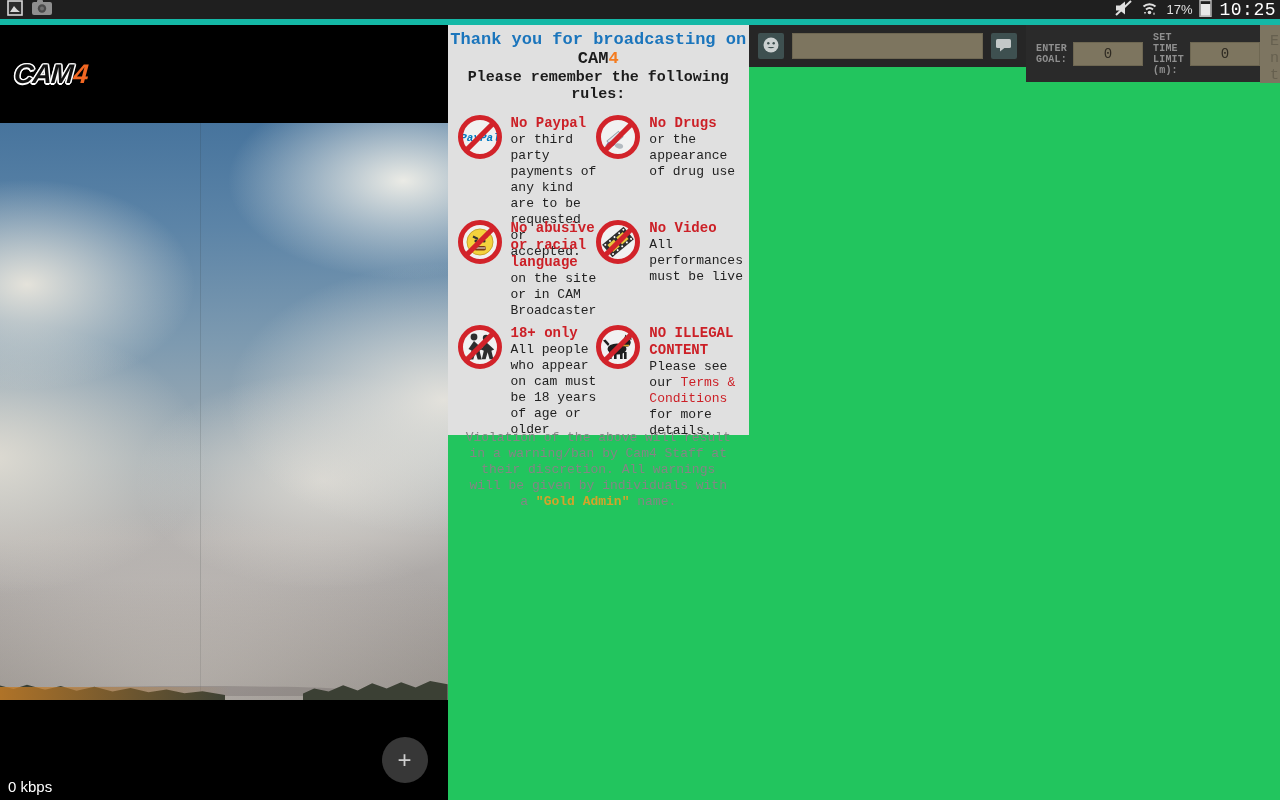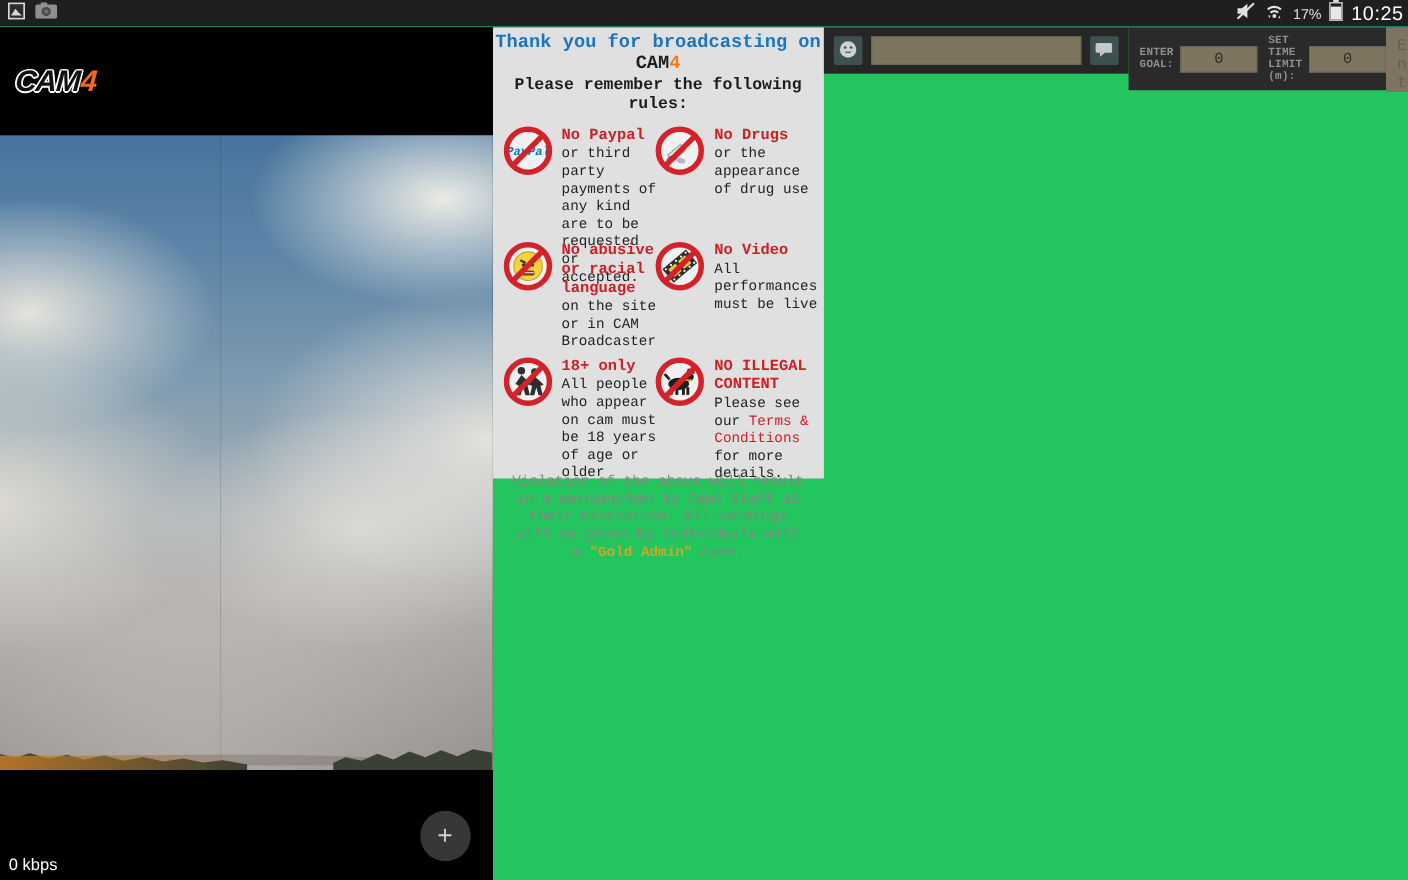--- a/index.html
+++ b/index.html
@@ -1,24 +1,24 @@
 <!DOCTYPE html>
 <html><head>
 <meta charset="utf-8">
 <style>
   html,body{margin:0;padding:0;background:#000;}
   body{font-family:"Liberation Sans","DejaVu Sans",sans-serif;}
   .screen{position:relative;width:1280px;height:800px;overflow:hidden;background:#000;display:flex;flex-direction:column;}
 
   
-  .statusbar{height:25px;background:#1f1f1f;display:flex;align-items:center;justify-content:space-between;border-bottom:1px solid #14b8a6;box-sizing:border-box;}
+  .statusbar{height:25px;background:#1f1f1f;display:flex;align-items:center;justify-content:space-between;border-bottom:6px solid #14b8a6;box-sizing:border-box;}
   .sb-left{display:flex;align-items:center;gap:9px;padding-left:7px;}
   .sb-right{display:flex;align-items:center;gap:7px;padding-right:4px;}
   .sb-pct{color:#e0e0e0;font-size:13px;}
-  .sb-time{color:#fff;font-size:18px;letter-spacing:.5px;}
+  .sb-time{color:#fff;font-size:18px;letter-spacing:.5px;font-family:Liberation Mono, monospace;}
 
   .main{flex:1;display:flex;}
 
   
   .left{width:768px;position:relative;background:#000;display:flex;flex-direction:column;}
   .cam-header{height:98px;background:#000;display:flex;align-items:center;padding-left:14px;}
   .logo{font-size:27px;font-weight:bold;font-style:italic;letter-spacing:-1px;transform:skewX(-4deg);}
   .logo .cam{color:#111;text-shadow:-1.5px 0 #fff,1.5px 0 #fff,0 -1.5px #fff,0 1.5px #fff,-1px -1px #fff,1px 1px #fff,-1px 1px #fff,1px -1px #fff;}
   .logo .four{color:#f26722;margin-left:1px;}
   .video{position:relative;height:577px;overflow:hidden;

